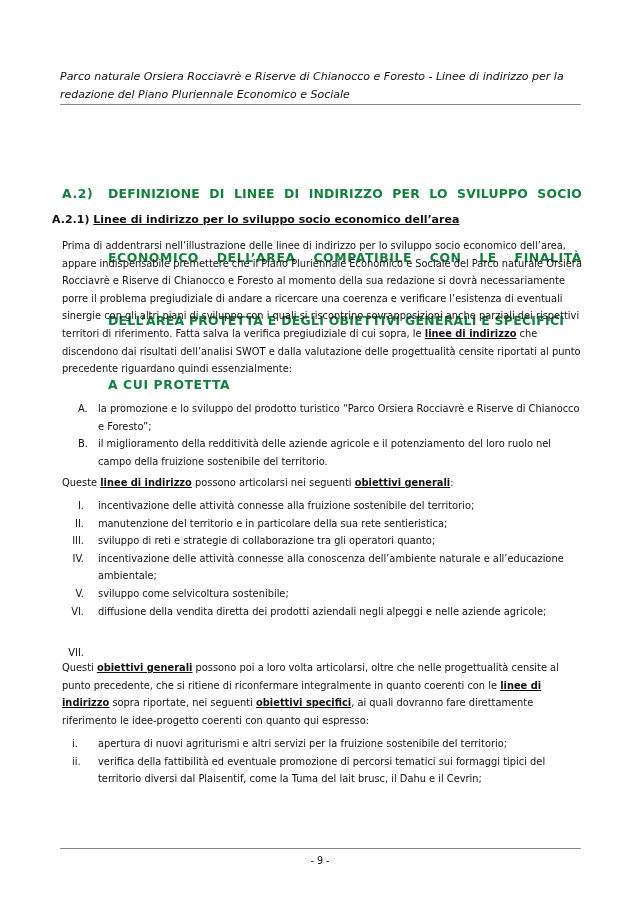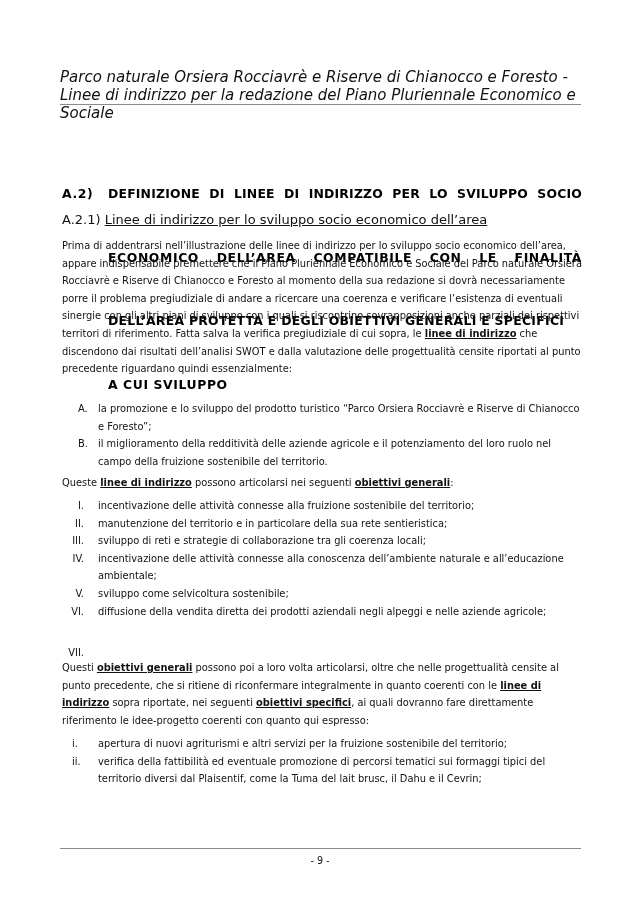--- a/index.html
+++ b/index.html
@@ -13,21 +13,21 @@
       position: relative;
       overflow: hidden;
       font-family: "DejaVu Sans", sans-serif;
       color: #111111;
     }
     .page-header {
       position: absolute;
       left: 60px;
       top: 68px;
       width: 520px;
-      font-size: 15px;
+      font-size: 11px;
       font-style: italic;
       line-height: 18px;
       color: #111;
     }
     .header-rule {
       position: absolute;
       left: 60px;
       top: 104px;
       width: 521px;
       height: 0;
@@ -35,37 +35,37 @@
     }
     .section-title {
       position: absolute;
       left: 62px;
       top: 139px;
       width: 520px;
       font-size: 12.4px;
       font-weight: bold;
       line-height: 17.5px;
       letter-spacing: 0.6px;
-      color: #000000;
+      color: #15803d;
     }
     .section-title .line {
       display: block;
       padding-left: 46px;
       margin-top: 46px;
     }
     .section-title .line.justify {
       text-align: justify;
       text-align-last: justify;
     }
     .subsection {
       position: absolute;
-      left: 62px;
+      left: 52px;
       top: 212px;
-      font-size: 13px;
-      font-weight: normal;
+      font-size: 11px;
+      font-weight: bold;
       line-height: 16px;
       color: #111;
     }
     .subsection .sub-title {
       text-decoration: underline;
     }
     .body-text {
       position: absolute;
       left: 62px;
       width: 520px;
@@ -158,21 +158,21 @@
 
 <div class="page-header">Parco naturale Orsiera Rocciavrè e Riserve di Chianocco e Foresto - Linee di indirizzo per la redazione del Piano Pluriennale Economico e Sociale</div>
 <div class="header-rule"></div>
 
 <div class="section-title">
   <div style="position:relative;">
     <span style="position:absolute;left:0;top:0;">A.2)</span>
     <span class="line justify" style="padding-left:46px;letter-spacing:0.2px;">DEFINIZIONE DI LINEE DI INDIRIZZO PER LO SVILUPPO SOCIO</span>
     <span class="line justify">ECONOMICO DELL’AREA COMPATIBILE CON LE FINALITÀ</span>
     <span class="line" style="letter-spacing:0.3px;">DELL’AREA PROTETTA E DEGLI OBIETTIVI GENERALI E SPECIFICI</span>
-    <span class="line">A CUI SVILUPPO</span>
+    <span class="line">A CUI PROTETTA</span>
   </div>
 </div>
 
 <div class="subsection">
   <span>A.2.1)</span>
   <span class="sub-title">Linee di indirizzo per lo sviluppo socio economico dell’area</span>
 </div>
 
 <div class="body-text para1">
   <span>Prima di addentrarsi nell’illustrazione delle linee di indirizzo per lo sviluppo socio economico dell’area, appare indispensabile premettere che il Piano Pluriennale Economico e Sociale del Parco naturale Orsiera Rocciavrè e Riserve di Chianocco e Foresto al momento della sua redazione si dovrà necessariamente porre il problema pregiudiziale di andare a ricercare una coerenza e verificare l’esistenza di eventuali sinergie con gli altri piani di sviluppo con i quali si riscontrino sovrapposizioni anche parziali dei rispettivi territori di riferimento. Fatta salva la verifica pregiudiziale di cui sopra, le </span><b>linee di indirizzo</b><span> che discendono dai risultati dell’analisi SWOT e dalla valutazione delle progettualità censite riportati al punto precedente riguardano quindi essenzialmente:</span>
@@ -197,21 +197,21 @@
   <div class="item">
     <span class="marker" style="left:-6px;right:auto;">I.</span>
     <span>incentivazione delle attività connesse alla fruizione sostenibile del territorio;</span>
   </div>
   <div class="item">
     <span class="marker" style="left:-6px;right:auto;">II.</span>
     <span>manutenzione del territorio e in particolare della sua rete sentieristica;</span>
   </div>
   <div class="item">
     <span class="marker" style="left:-6px;right:auto;">III.</span>
-    <span>sviluppo di reti e strategie di collaborazione tra gli coerenza locali;</span>
+    <span>sviluppo di reti e strategie di collaborazione tra gli operatori quanto;</span>
   </div>
   <div class="item">
     <span class="marker" style="left:-6px;right:auto;">IV.</span>
     <span>incentivazione delle attività connesse alla conoscenza dell’ambiente naturale e all’educazione ambientale;</span>
   </div>
   <div class="item">
     <span class="marker" style="left:-6px;right:auto;">V.</span>
     <span>sviluppo come selvicoltura sostenibile;</span>
   </div>
   <div class="item">

